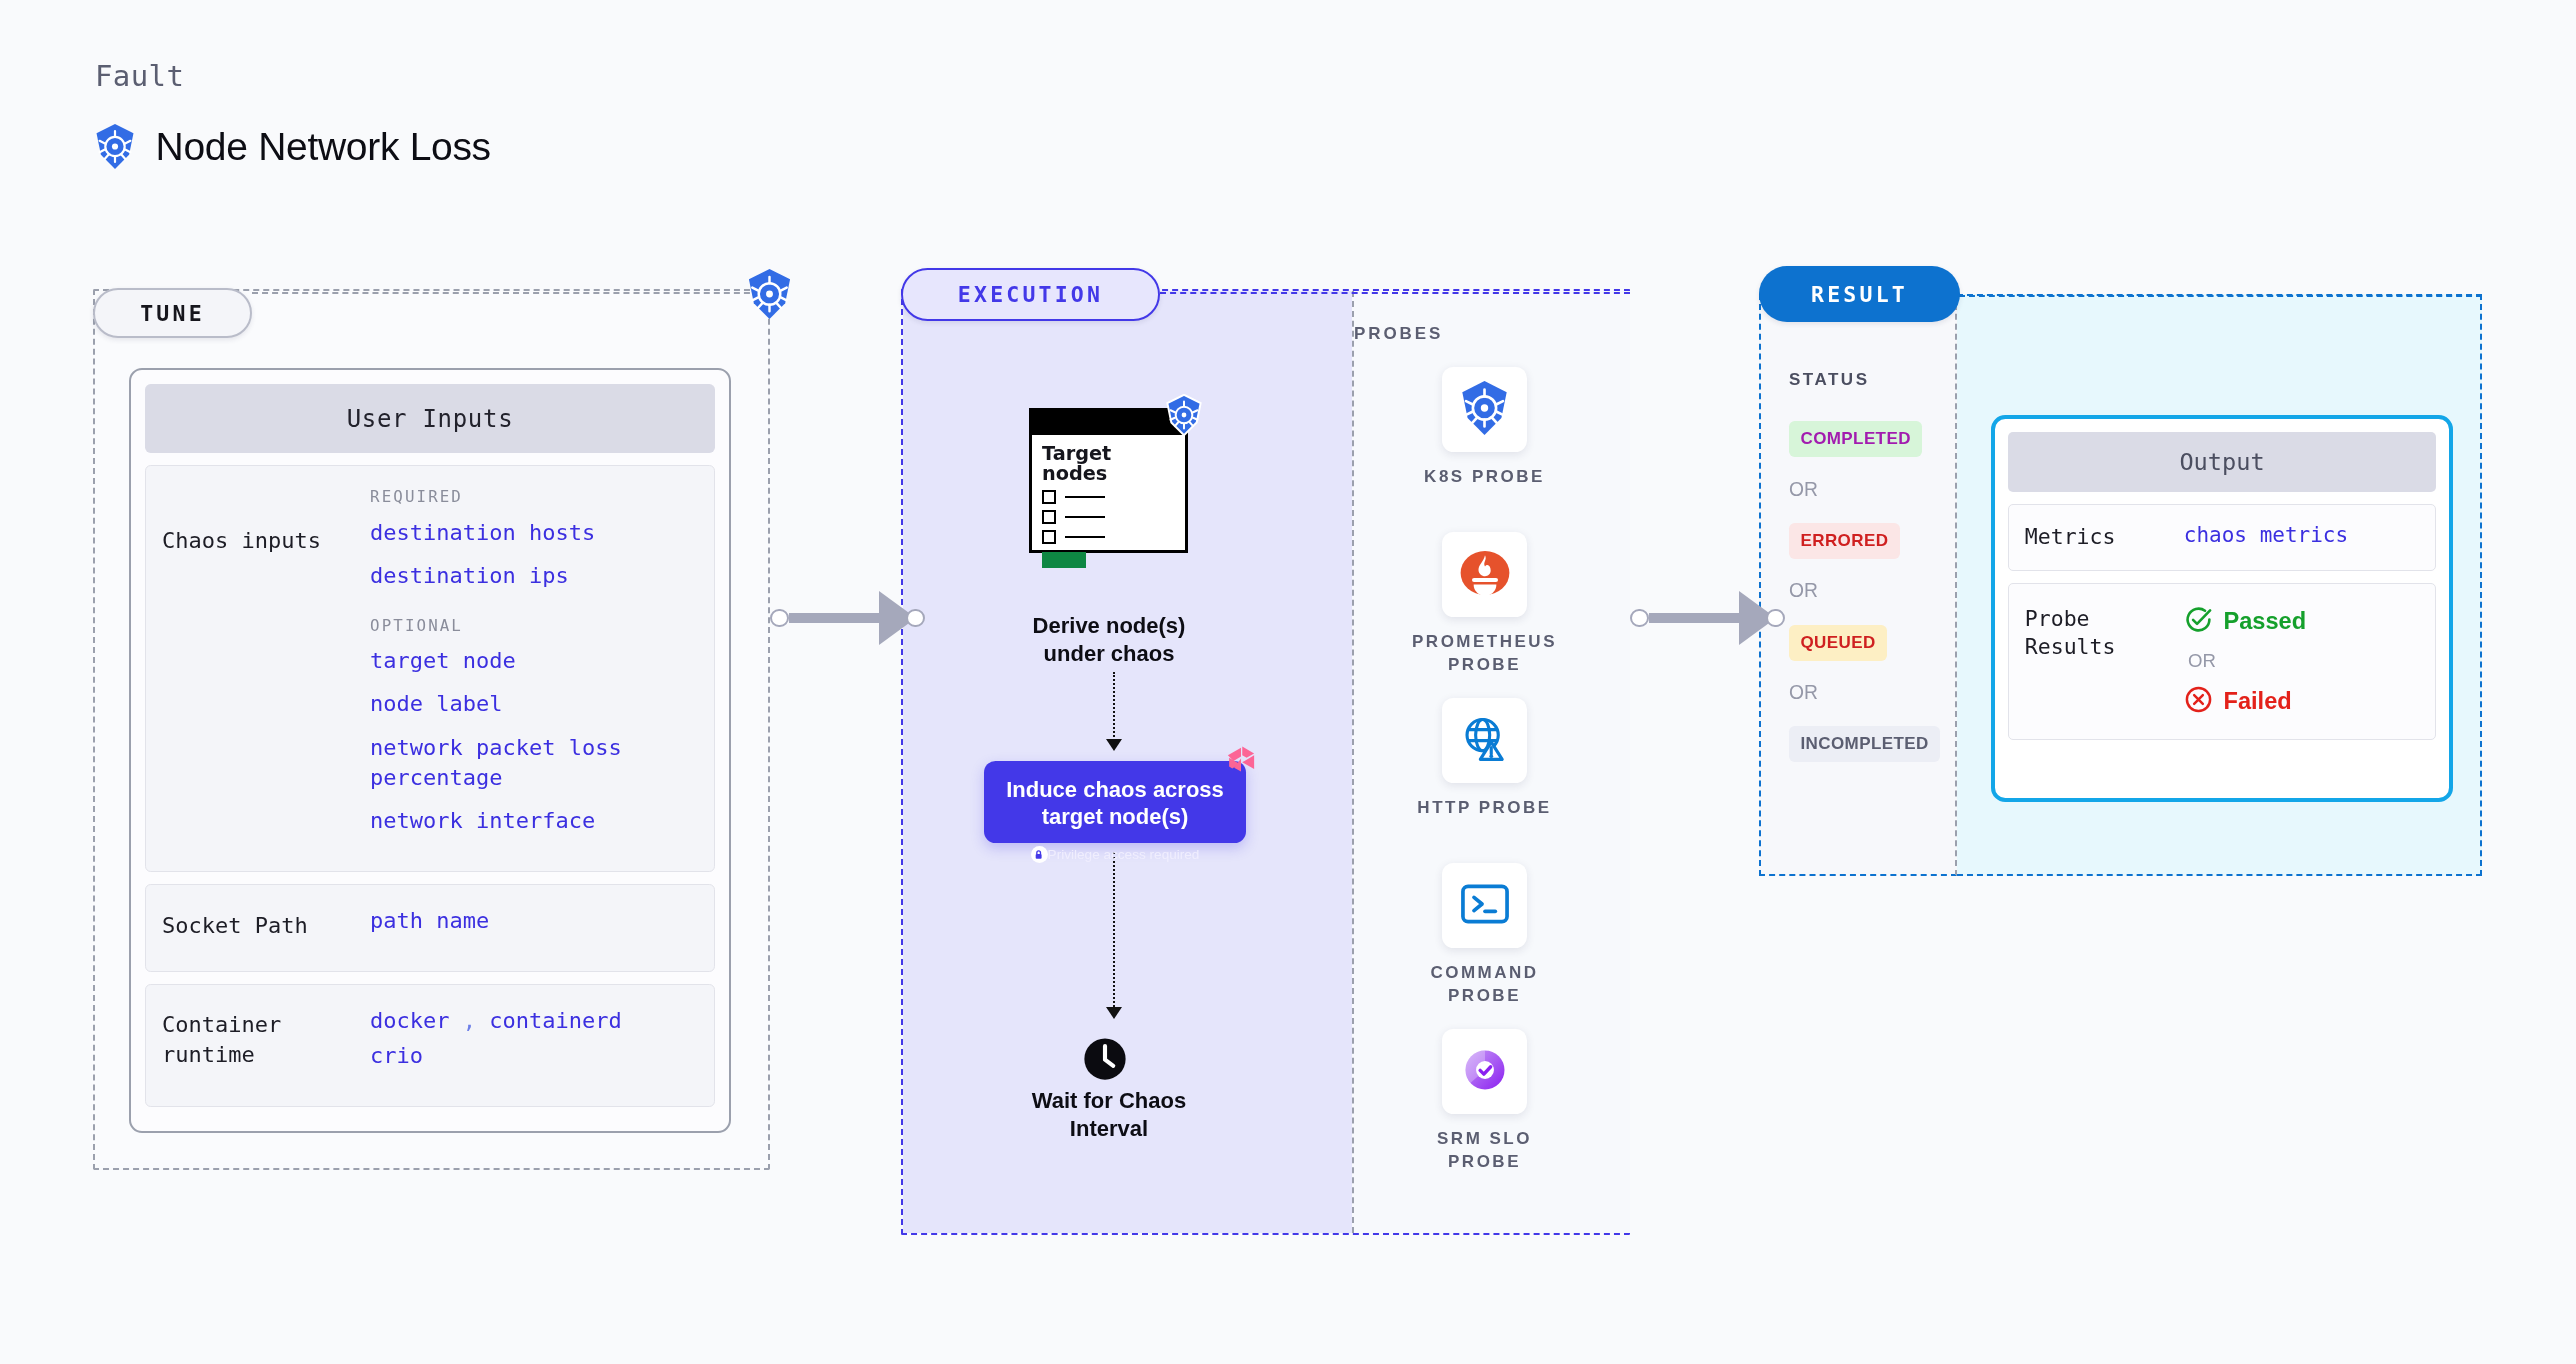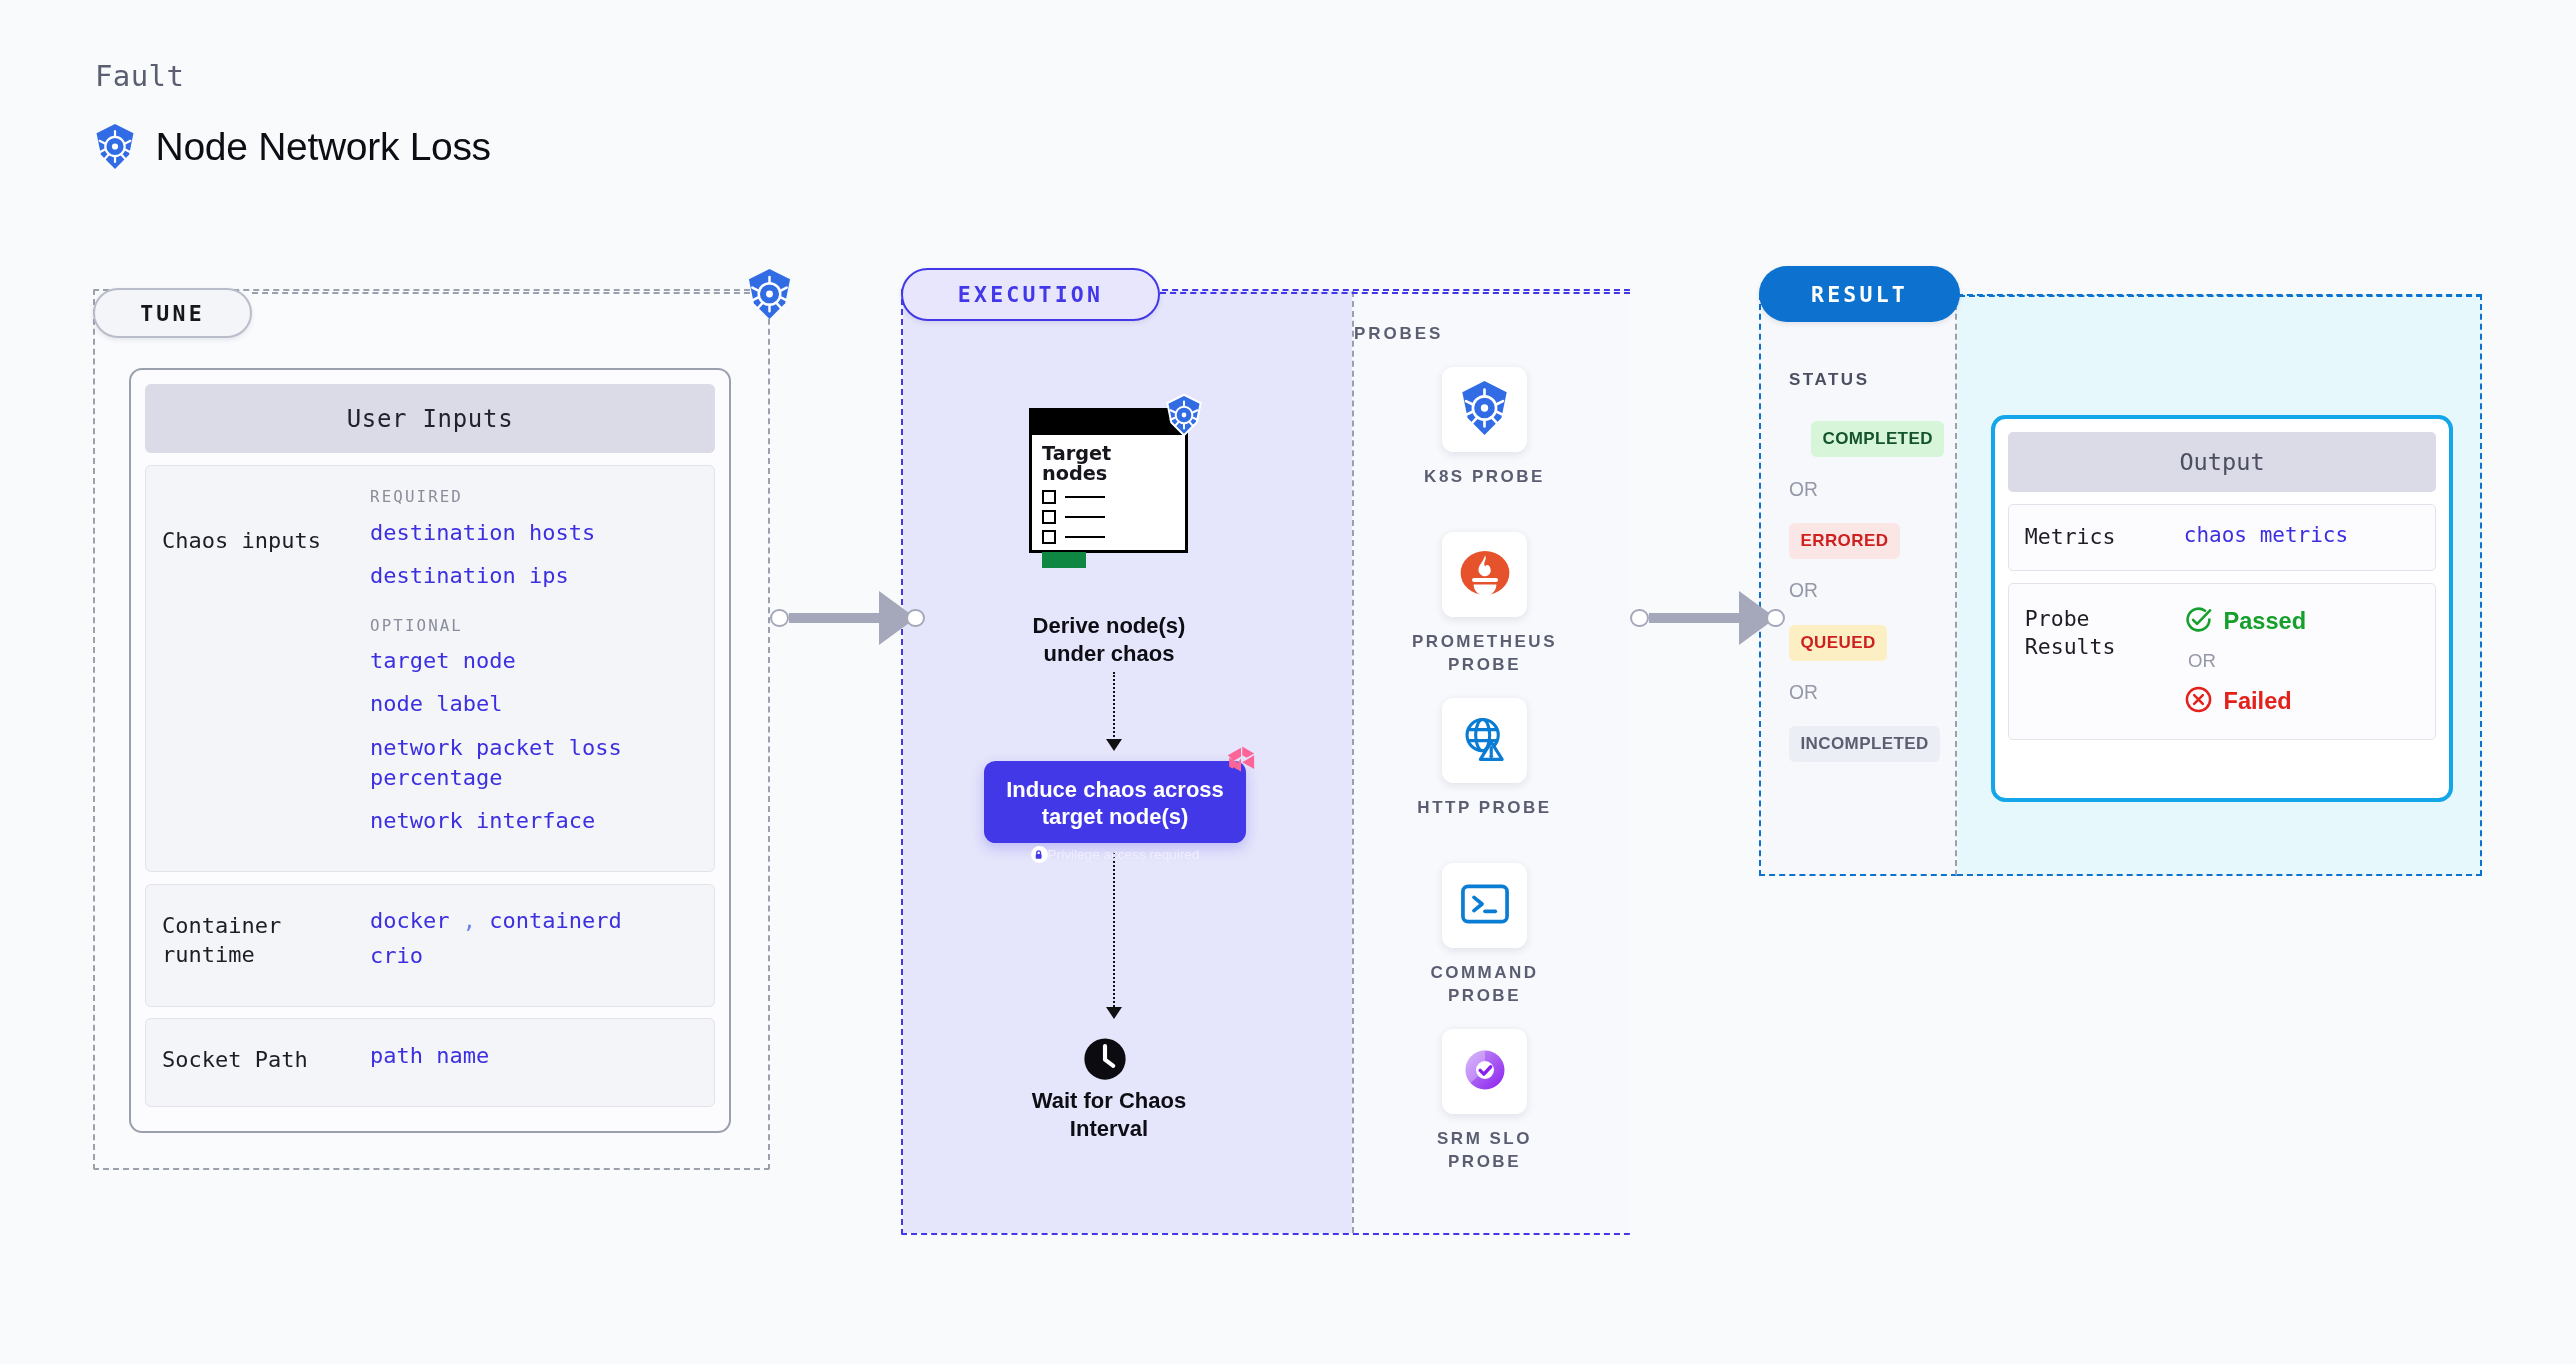--- a/index.html
+++ b/index.html
@@ -262,35 +262,35 @@
         <div class="val">destination ips</div>
         <span class="tag second">OPTIONAL</span>
         <div class="val">target node</div>
         <div class="val">node label</div>
         <div class="val">network packet loss percentage</div>
         <div class="val">network interface</div>
       </div>
     </div>
 
     <div class="ui-sec compact">
+      <div class="lbl">Socket Path</div>
+      <div class="vals">
+        <div class="val">path name</div>
+      </div>
+    </div>
+
+    <div class="ui-sec compact">
       <div class="lbl">Container runtime</div>
       <div class="vals">
         <div class="val tight">
           <span>docker</span>
           <span class="sep">,</span>
           <span>containerd</span>
         </div>
         <div class="val">crio</div>
-      </div>
-    </div>
-
-    <div class="ui-sec compact">
-      <div class="lbl">Socket Path</div>
-      <div class="vals">
-        <div class="val">path name</div>
       </div>
     </div>
   </div>
 
   <div class="flowarrow" style="left:770px; top:591px;">
     <div class="knob"></div>
     <div class="shaft" style="width:92px;"></div>
     <div class="head"></div>
     <div class="knob" style="margin-left:-10px;"></div>
   </div>
@@ -473,21 +473,21 @@
 
   <div class="flowarrow" style="left:1630px; top:591px;">
     <div class="knob"></div>
     <div class="shaft" style="width:92px;"></div>
     <div class="head"></div>
     <div class="knob" style="margin-left:-10px;"></div>
   </div>
 
   <div class="status-title">STATUS</div>
 
-  <div class="badge" style="top:421px; background:#d7f5d9; color:#14532d;margin-left:22px;">COMPLETED</div>
+  <div class="badge" style="top:421px; background:#d7f5d9; color:#a21caf;">COMPLETED</div>
   <div class="orword" style="top:479px;">OR</div>
   <div class="badge" style="top:523px; background:#fbe6e6; color:#cf2020;">ERRORED</div>
   <div class="orword" style="top:580px;">OR</div>
   <div class="badge" style="top:625px; background:#fdefc4; color:#cf2020;">QUEUED</div>
   <div class="orword" style="top:682px;">OR</div>
   <div class="badge" style="top:726px; background:#eceef5; color:#5b5e71;">INCOMPLETED</div>
 
   <div class="out-card">
     <div class="out-head">Output</div>
 

